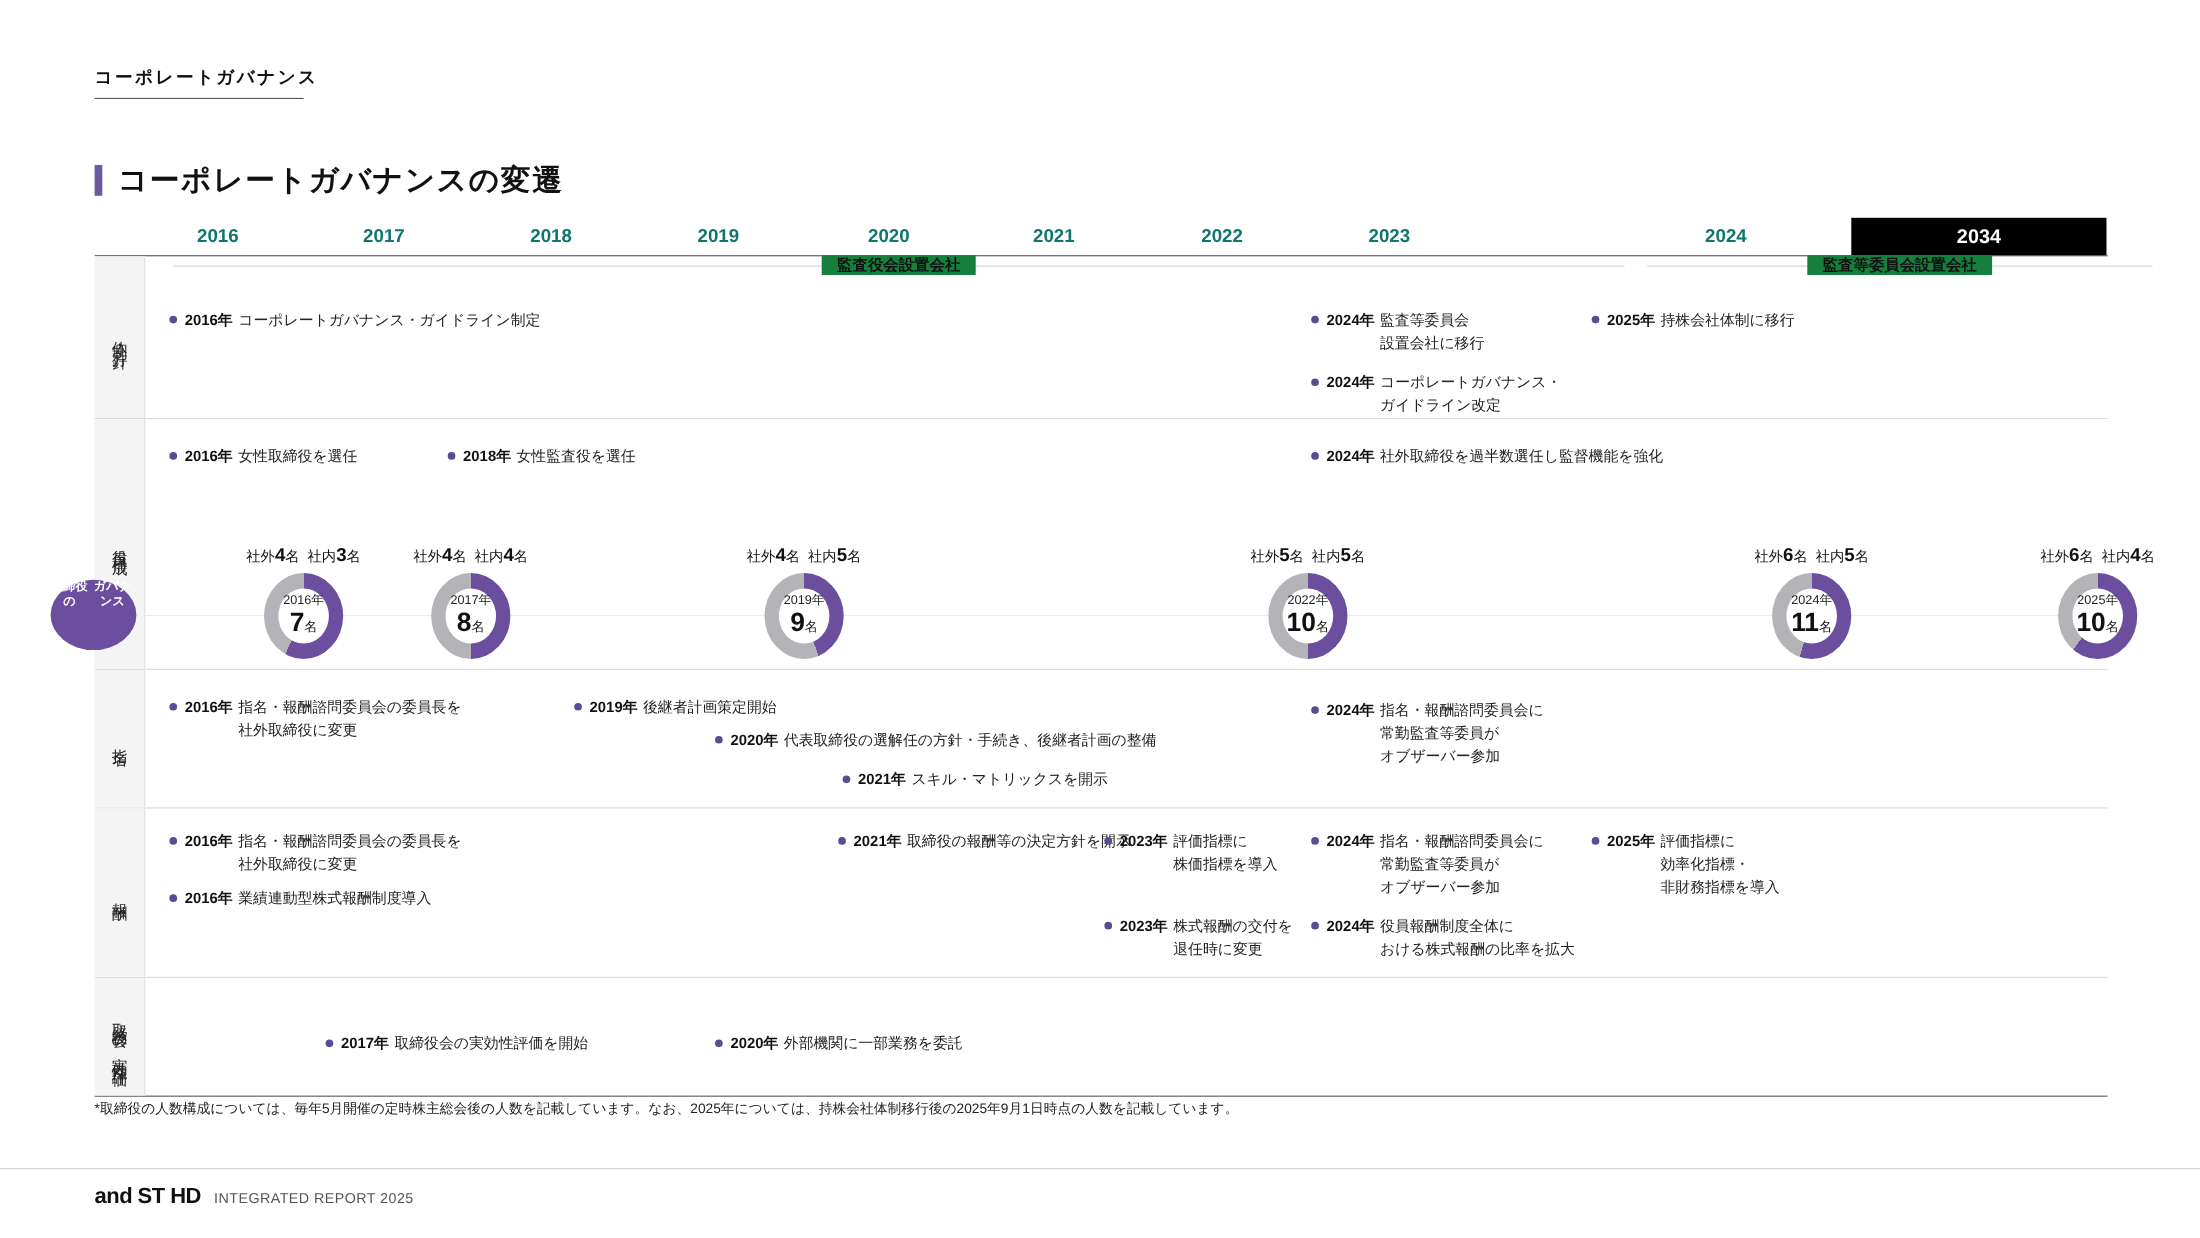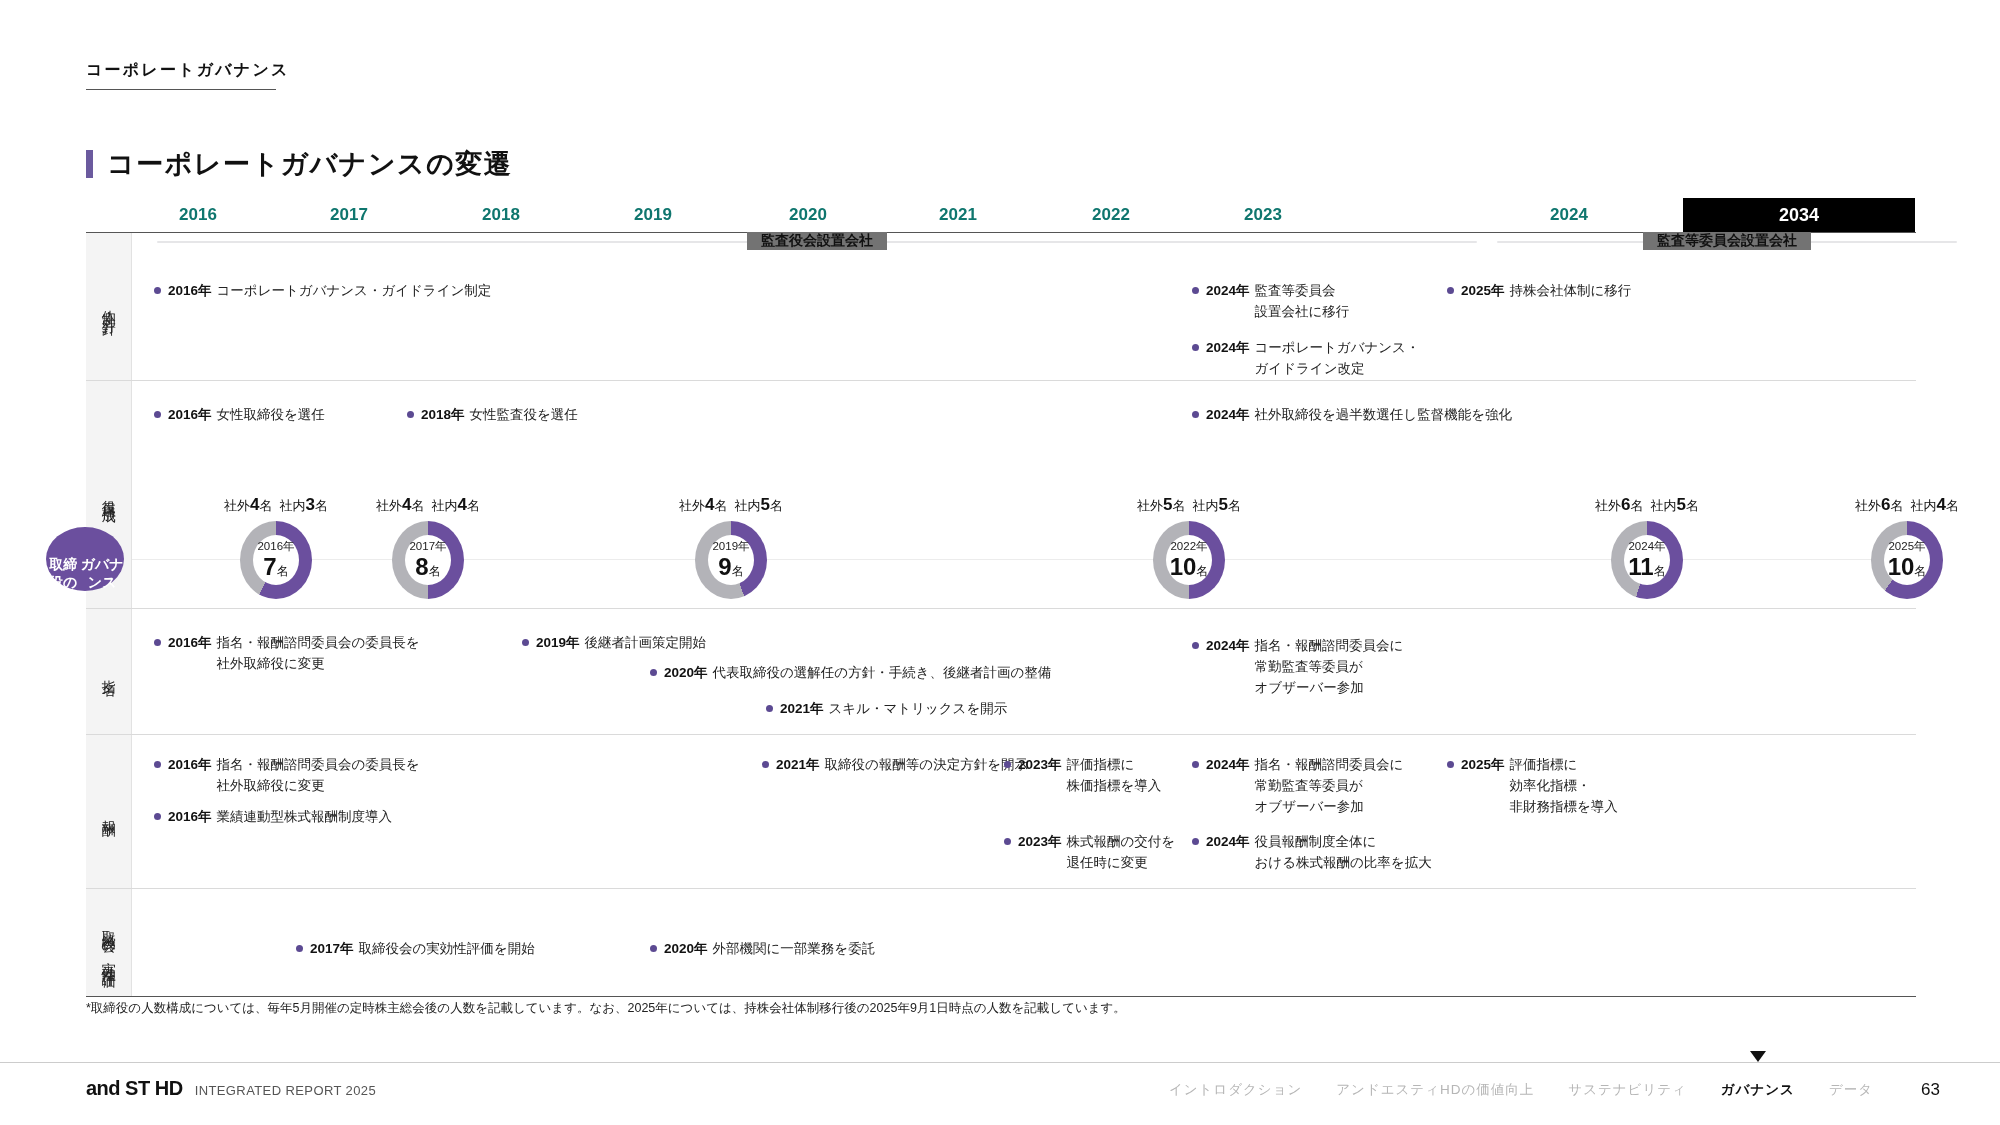--- a/index.html
+++ b/index.html
@@ -66,32 +66,32 @@
     width: 7px; height: 7px; border-radius: 50%;
     background: #5c4a92; margin-top: 6px; margin-right: 7px; flex: 0 0 7px;
   }
   .ev .yr { font-size: 13.5px; font-weight: 700; color: #111; margin-right: 5px; line-height: 1.55; }
   .ev .tx { font-size: 13.5px; color: #222; line-height: 1.55; white-space: pre-line; }
 
   
   .band { position: absolute; top: 8px; display: flex; align-items: center; }
   .band .cap {
     position: absolute; left: 50%; transform: translateX(-50%);
-    background: #737373; padding: 0 14px; font-size: 14px; font-weight: 700;
+    background: #15803d; padding: 0 14px; font-size: 14px; font-weight: 700;
     color: #111; white-space: nowrap; top: -9px;
   }
   .band .ln { height: 2px; background: #e6e6e8; width: 100%; border-radius: 1px; }
 
   
   .donut-pill {
     position: absolute; left: -86px; top: 146px;
     width: 78px; height: 64px; border-radius: 50%;
     background: #6b4f9e; color: #fff;
-    display: flex; align-items: flex-end; justify-content: center;
-    text-align: center; font-size: 14px; font-weight: 700; line-height: 1.25;
+    display: flex; align-items: flex-start; justify-content: center;
+    text-align: center; font-size: 11px; font-weight: 700; line-height: 1.25;
     z-index: 4;
   }
   .donut-rail {
     position: absolute; left: 0; top: 178px; height: 1px; background: #ececec; width: 100%;
   }
   .donut {
     position: absolute; width: 106px; text-align: center;
   }
   .donut .counts {
     font-size: 13px; color: #111; margin-bottom: 6px; white-space: nowrap;
@@ -393,22 +393,14 @@
       </div>
   </div>
 
   <div class="footnote">*取締役の人数構成については、毎年5月開催の定時株主総会後の人数を記載しています。なお、2025年については、持株会社体制移行後の2025年9月1日時点の人数を記載しています。</div>
 
   <div class="footer-rule"></div>
   <div class="logo">
     <div class="mark">and ST HD</div>
     <div class="sub">INTEGRATED REPORT 2025</div>
   </div>
-  <div class="fnav" id="fnav">
-      <div class="item">イントロダクション</div>
-      <div class="item">アンドエスティHDの価値向上</div>
-      <div class="item">サステナビリティ</div>
-      <div class="item active">ガバナンス<span class="marker"></span></div>
-      <div class="item">データ</div>
-      <div class="pageno">63</div>
-    </div>
 
 </div>
 
 </body></html>

